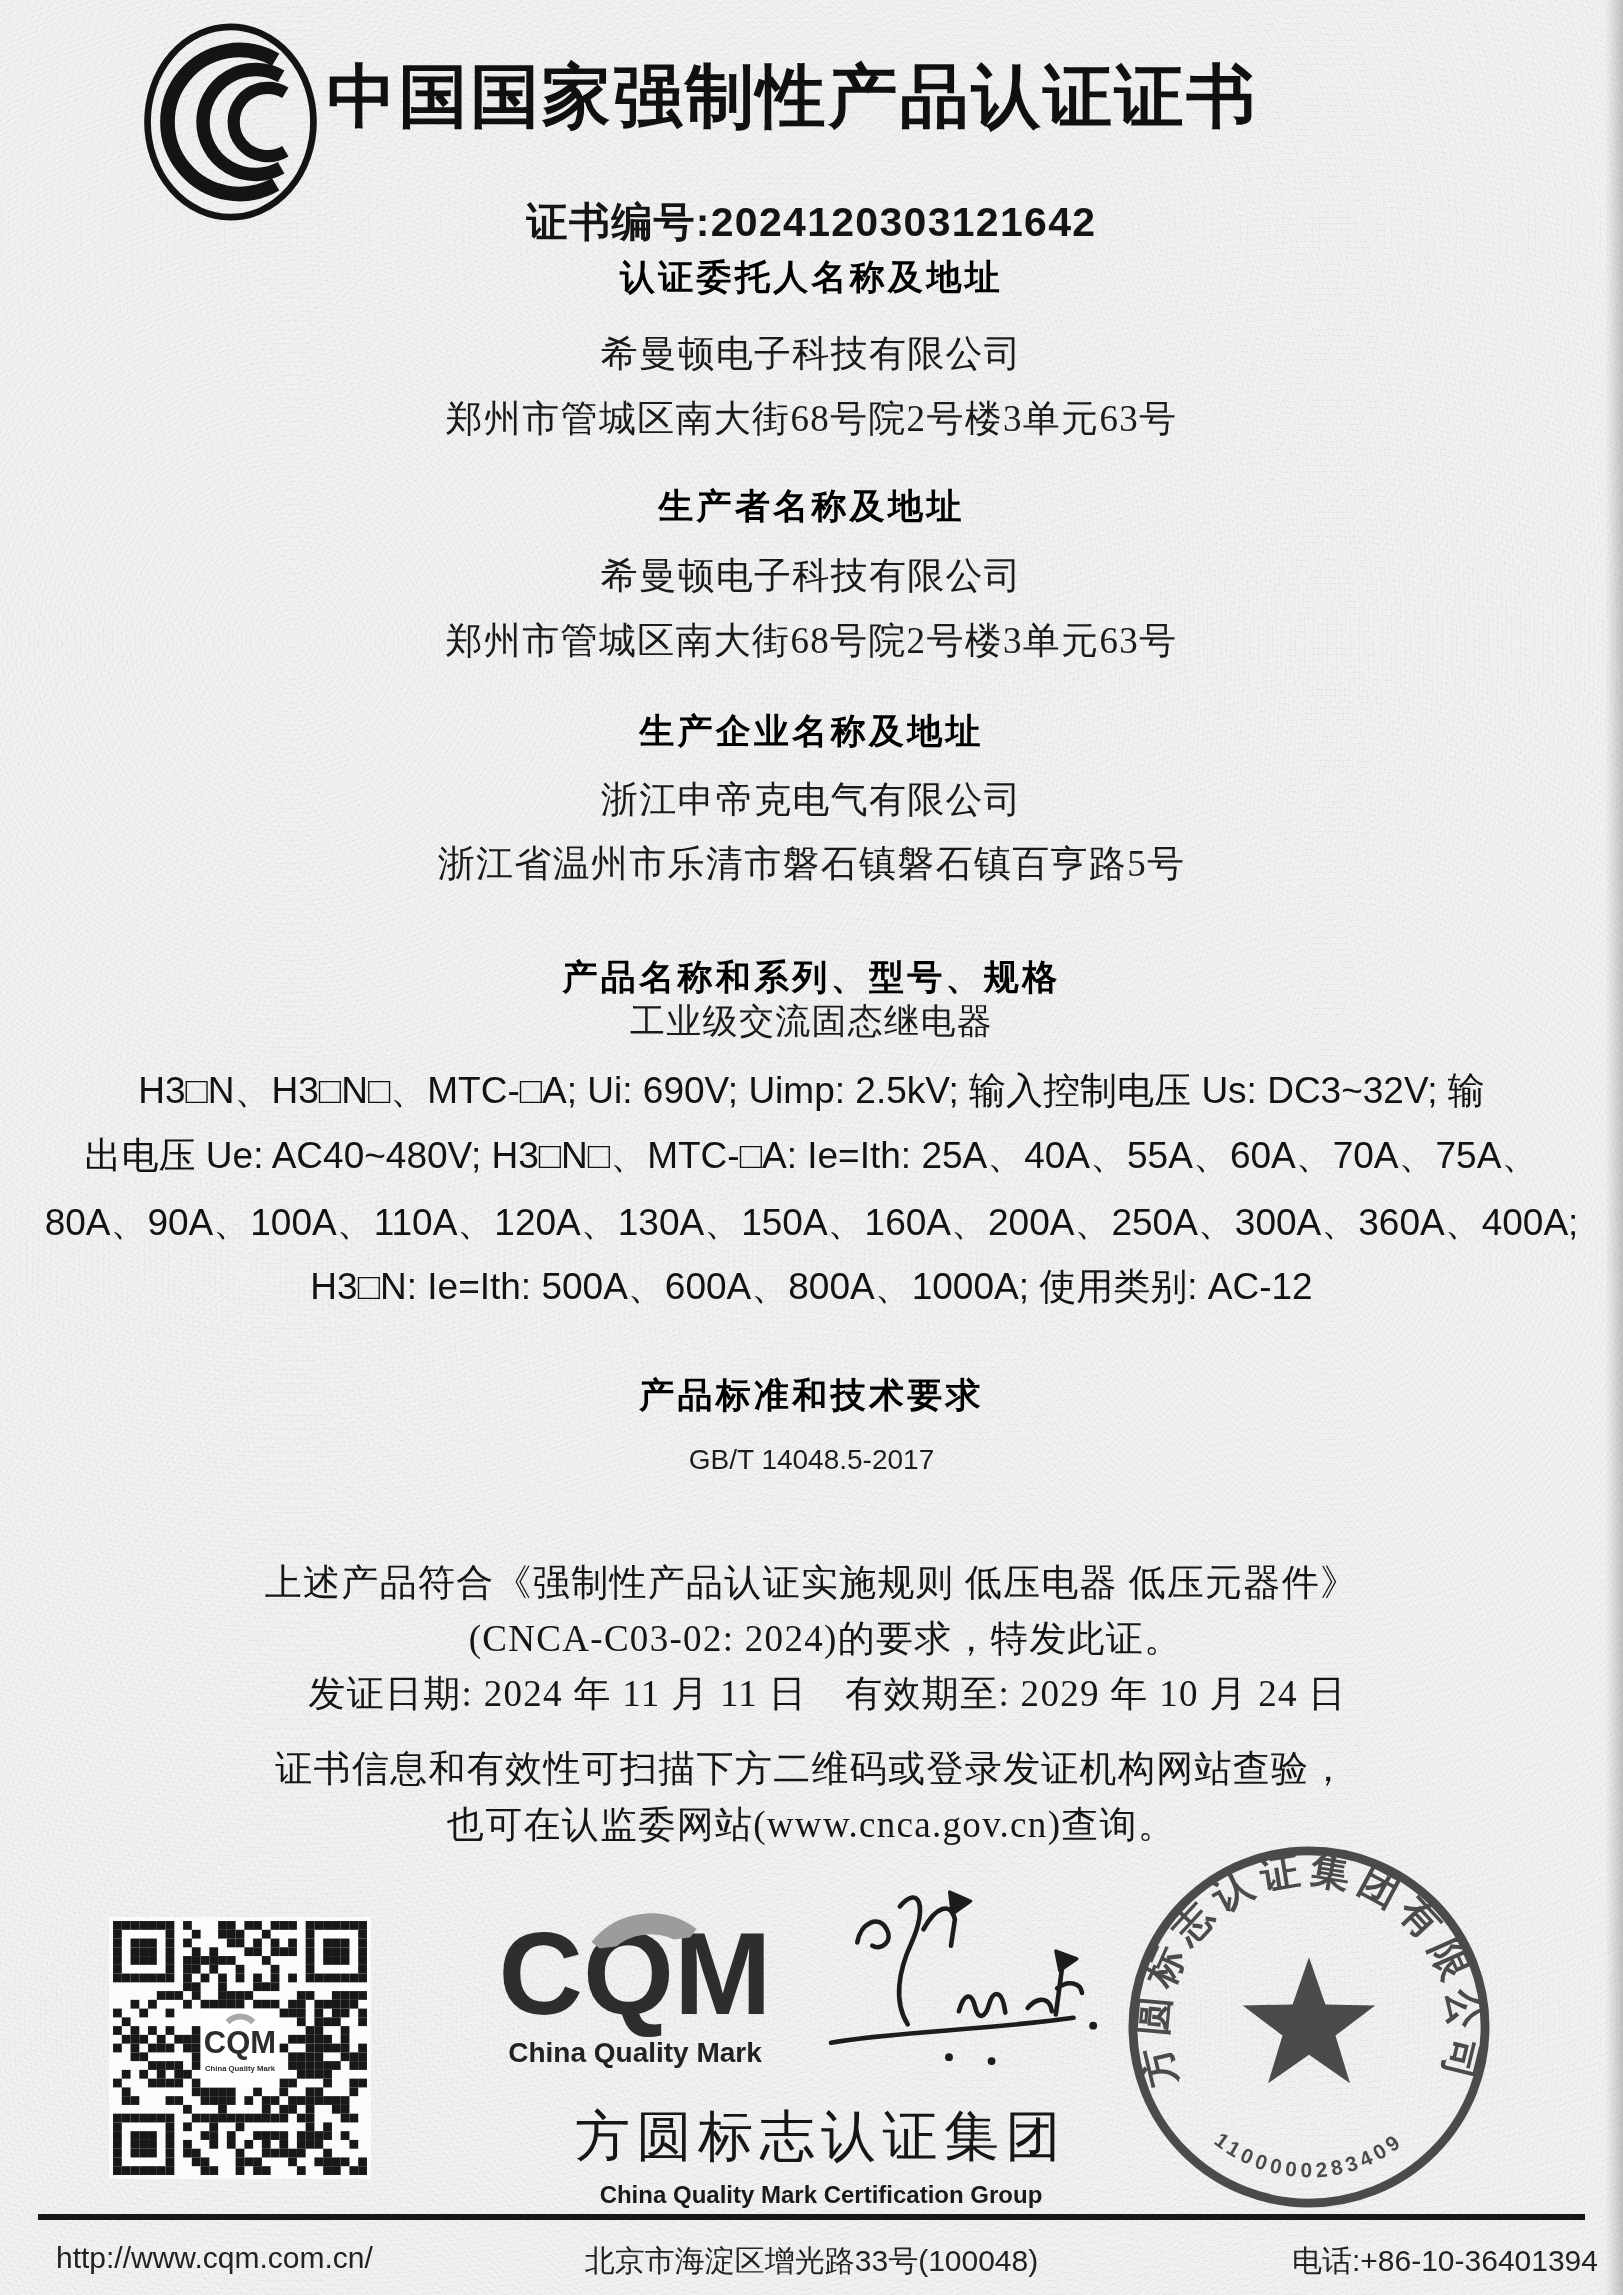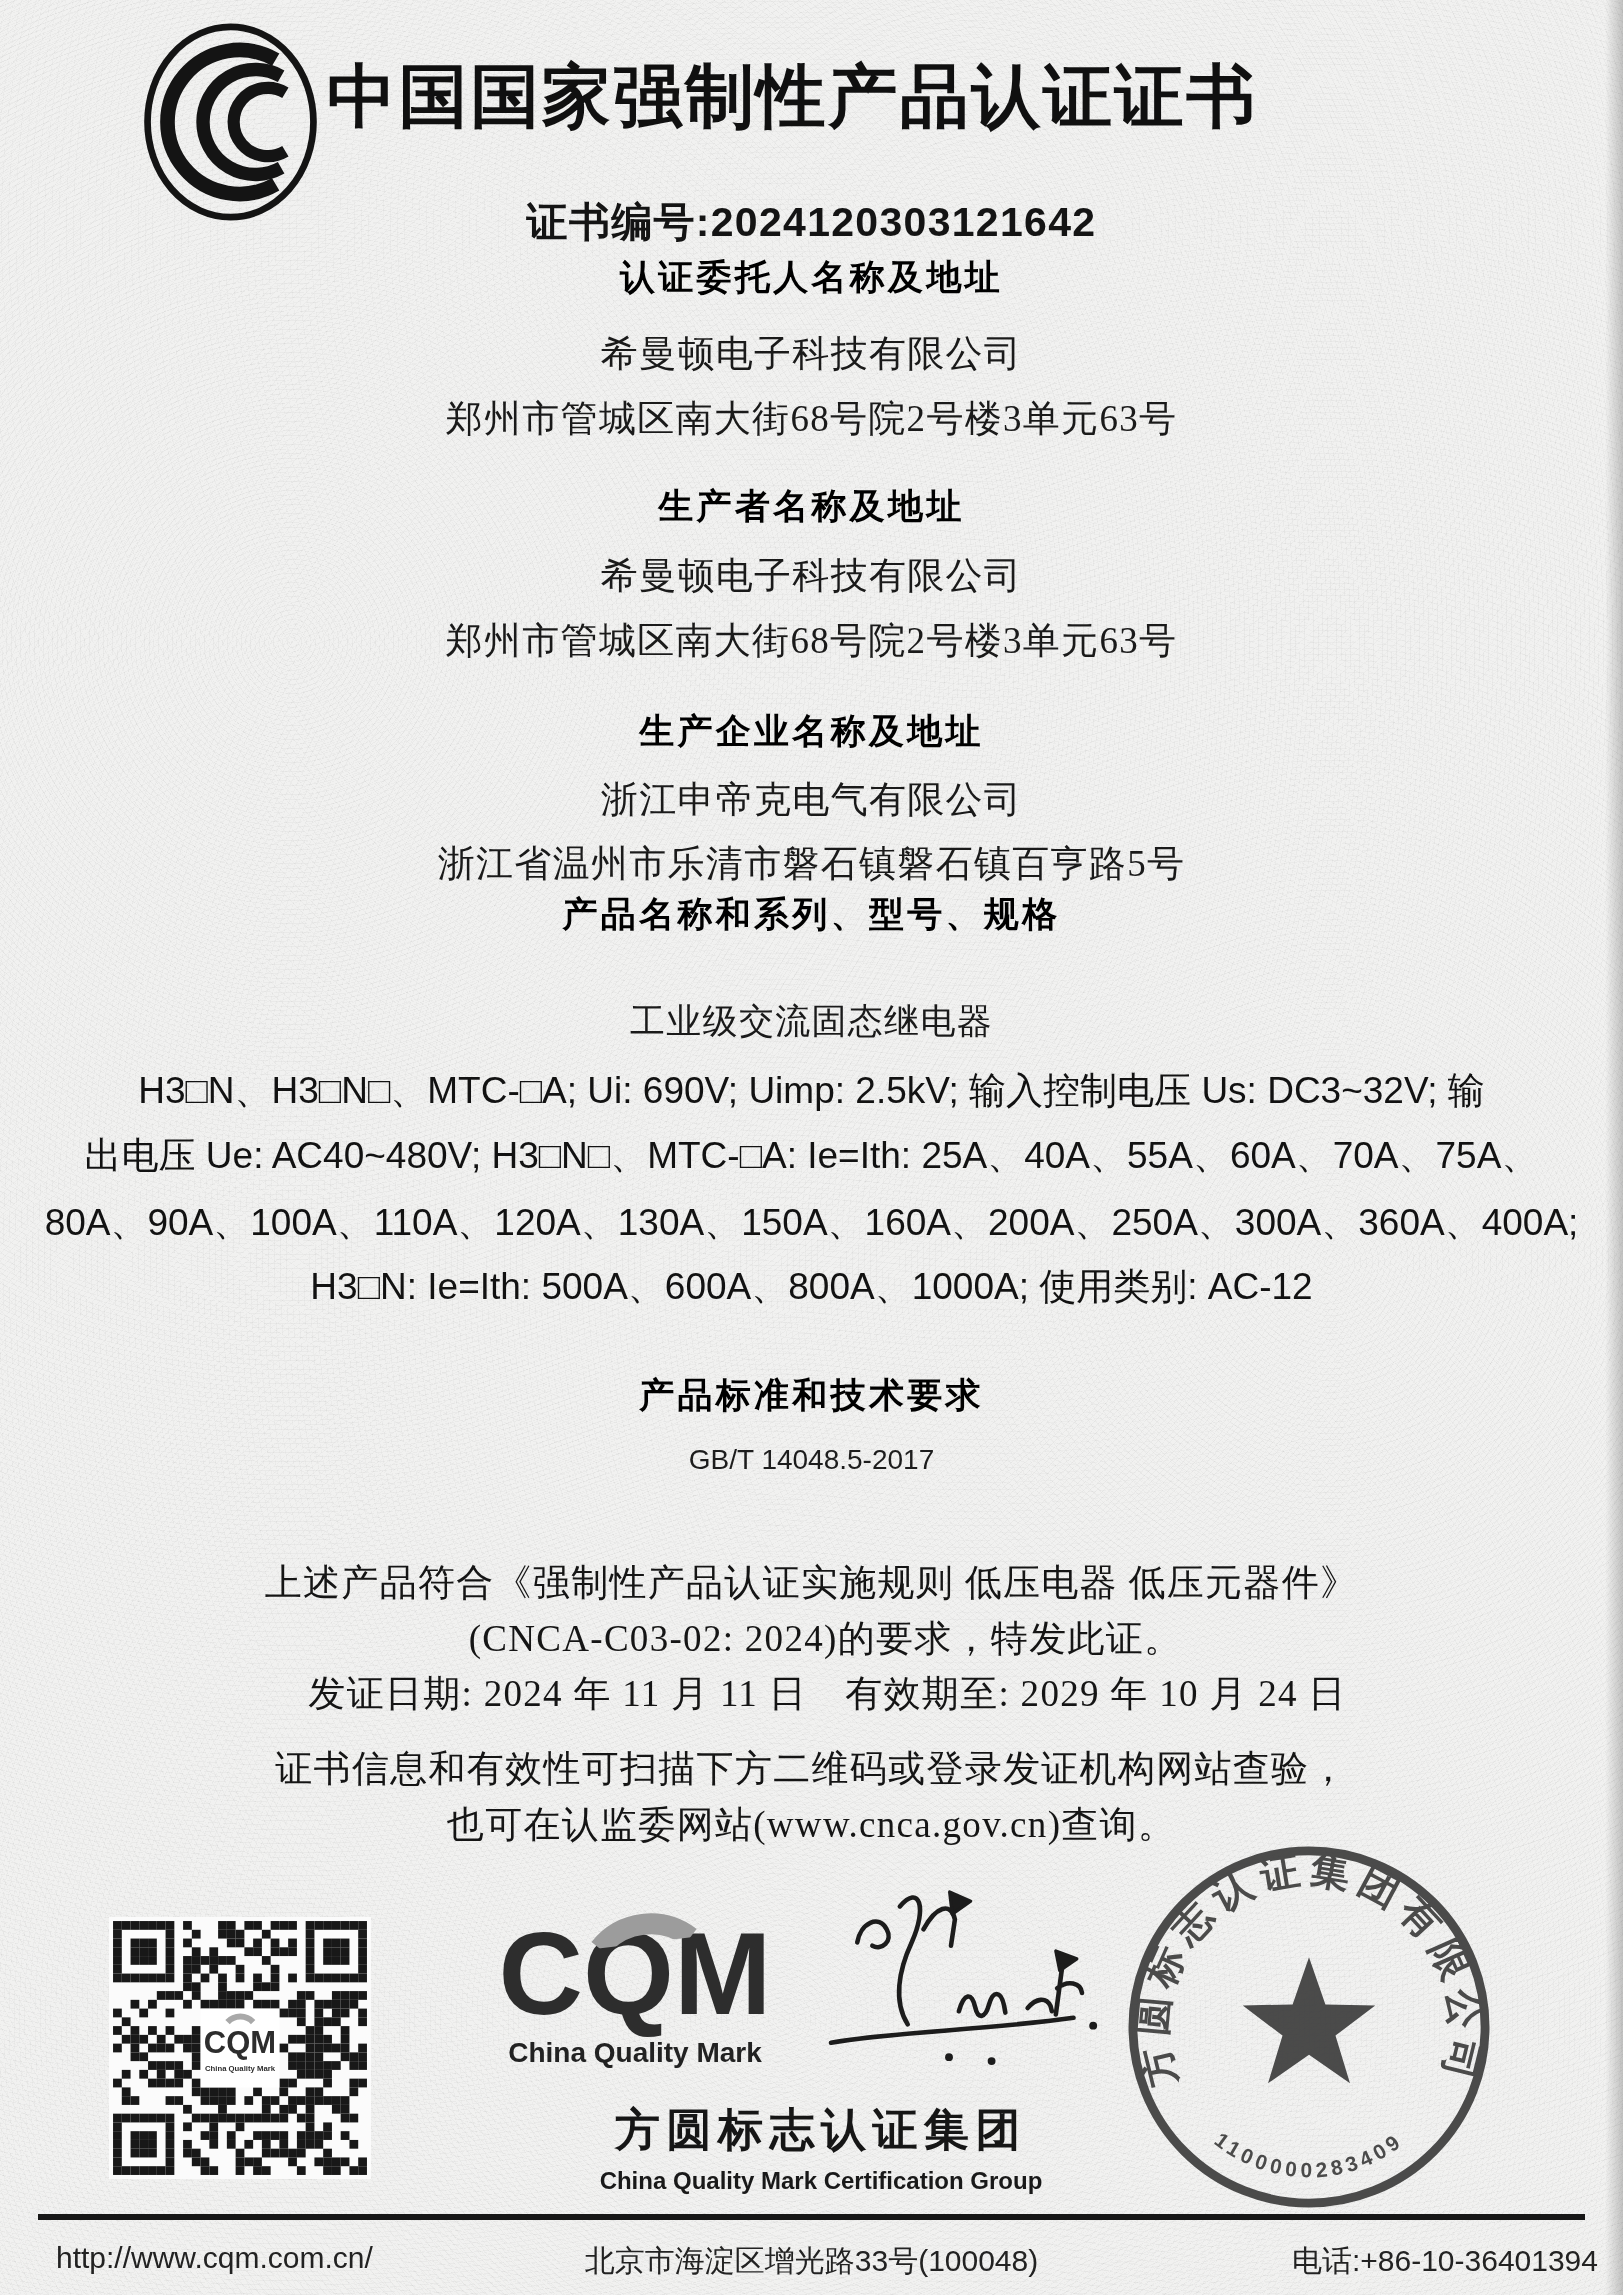--- a/index.html
+++ b/index.html
@@ -35,21 +35,21 @@
 
   .cert-no { top:195px; font-size:41px; font-weight:600; color:#141414;
              font-family:"Liberation Sans", sans-serif; letter-spacing:1.3px; }
 
   .sec-heading { font-size:35px; font-weight:700; color:#000; letter-spacing:3.3px; }
   .sec-text    { font-size:37px; color:#1a1a1a; letter-spacing:1.3px; }
 
   .h-applicant { top:254px; }  .n-applicant { top:329px; }  .a-applicant { top:394px; }
   .h-producer  { top:483px; }  .n-producer  { top:551px; }  .a-producer  { top:616px; }
   .h-factory   { top:708px; } .n-factory   { top:775px; } .a-factory   { top:839px; }
-  .h-product   { top:891px; } .n-product   { top:998px; font-size:35px; }
+  .h-product   { top:954px; } .n-product   { top:998px; font-size:35px; }
 
   .spec-line { font-size:37px; color:#121212; font-family:"Liberation Sans", sans-serif; letter-spacing:0px; }
   .spec-0 { top:1066px; } .spec-1 { top:1131px; } .spec-2 { top:1198px; } .spec-3 { top:1262px; }
 
   .h-standard { top:1372px; }
   .v-standard { top:1444px; font-size:28px; font-family:"Liberation Sans", sans-serif; }
 
   .st-1 { top:1558px; } .st-2 { top:1614px;padding-left:28px; } .st-3 { top:1669px;padding-left:32px; }
   .vf-1 { top:1744px; } .vf-2 { top:1800px; }
   .statement { font-size:37px; color:#151515; letter-spacing:1.3px; }
@@ -59,21 +59,21 @@
   .cqm-block { position:absolute; top:1913px; left:478px; width:314px; text-align:center;
                font-family:"Liberation Sans", sans-serif; }
   .cqm-arc-svg { position:absolute; top:-17px; left:50%; transform:translateX(-44%) rotate(-7deg); }
   .cqm-text { font-size:117px; line-height:1.05; font-weight:800; color:#2d2d2d; letter-spacing:0px; }
   .cqm-sub  { font-size:28px; font-weight:700; color:#222; margin-top:1.3px; letter-spacing:0px; }
 
   .sig-wrap { position:absolute; top:1867px; left:795px; }
 
   .group-block { position:absolute; top:2100px; left:484px; width:674px; text-align:center;
                  font-family:"Liberation Sans", sans-serif; }
-  .group-cn { font-size:45px; font-weight:700; color:#161616; letter-spacing:6.5px; }
+  .group-cn { font-size:55px; font-weight:400; color:#161616; letter-spacing:6.5px; }
   .group-en { font-size:24px; font-weight:700; color:#191919; margin-top:6.5px; letter-spacing:0px; }
 
   .stamp-wrap { position:absolute; top:1837px; left:1119px; opacity:0.92; }
 
   .footer-rule { position:absolute; top:2214px; left:38px; width:1547px; height:5.9px; background:#171717; }
   .footer-item { position:absolute; top:2241px; font-size:30px; color:#222;
                  font-family:"Liberation Sans", sans-serif; white-space:nowrap; }
   .f-url   { left:56px; }
   .f-addr  { left:0; width:100%; text-align:center; }
   .f-phone { right:25px; }

